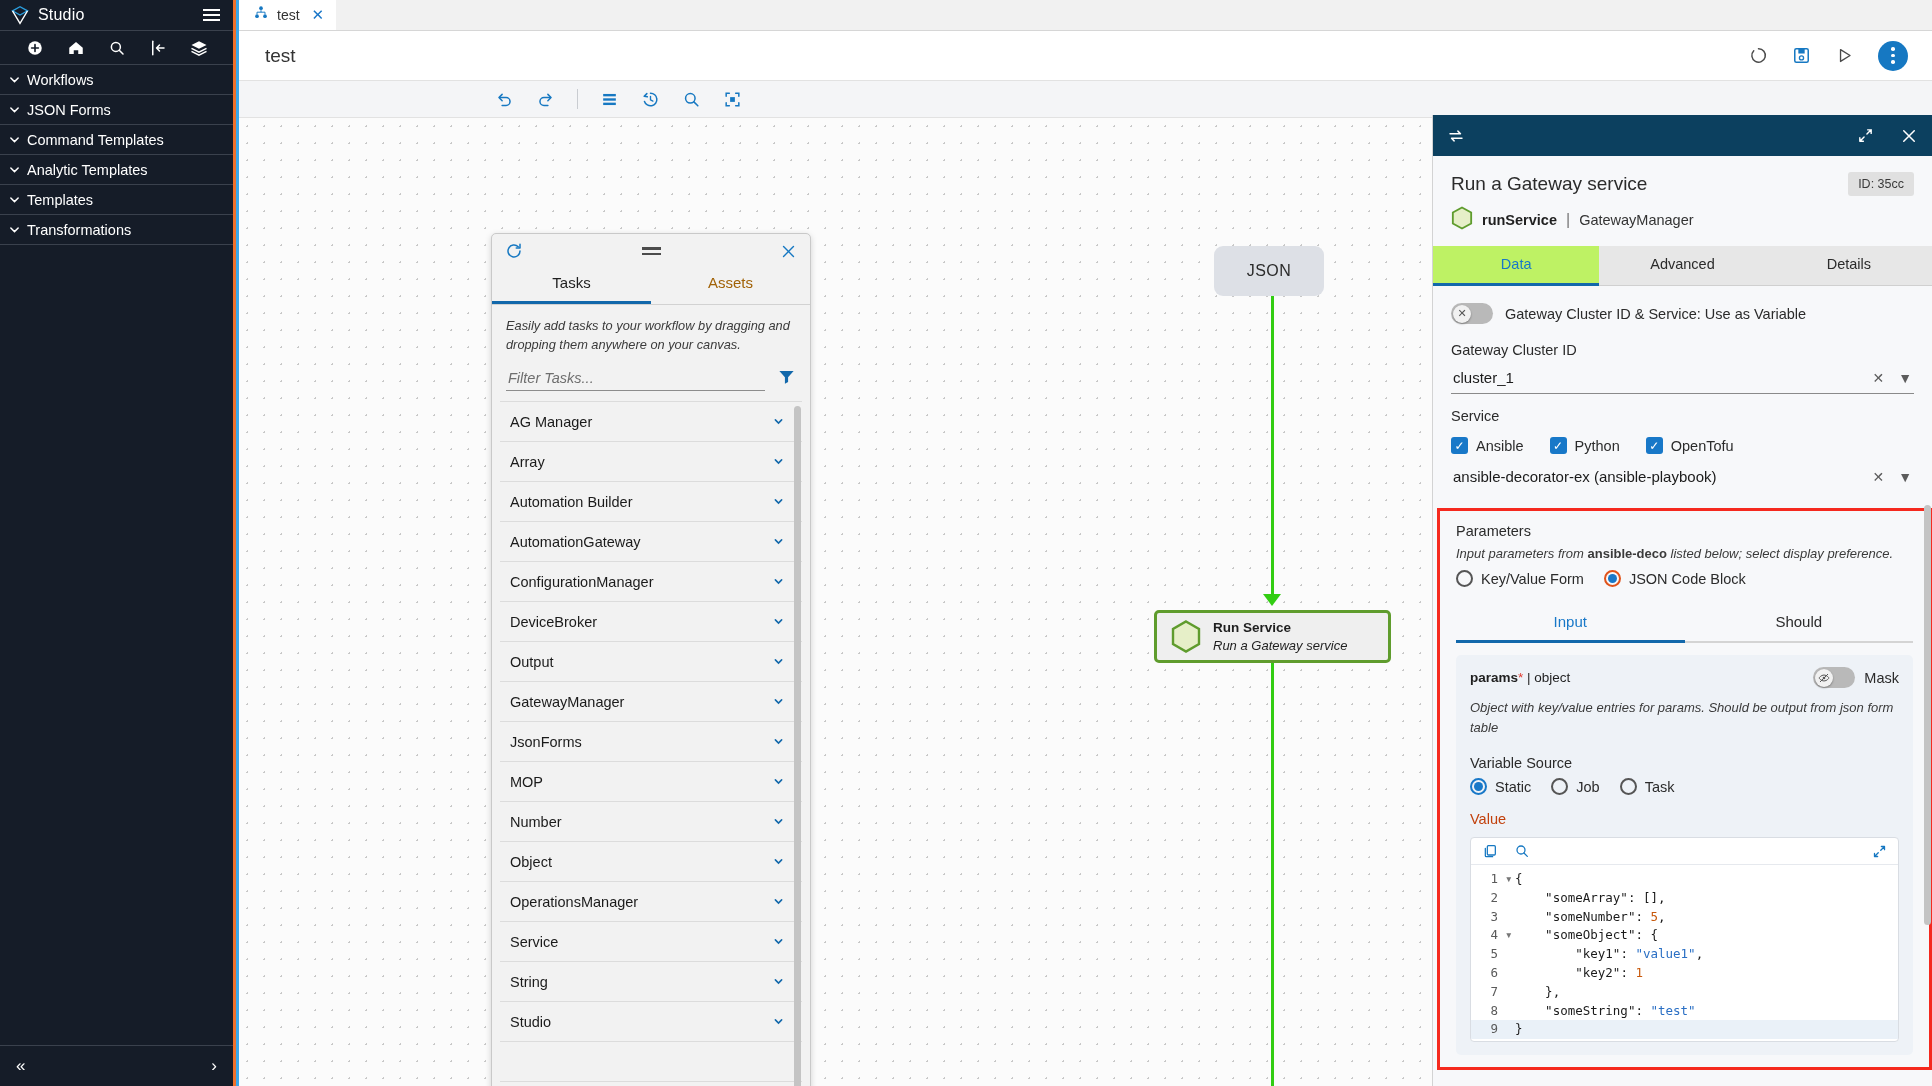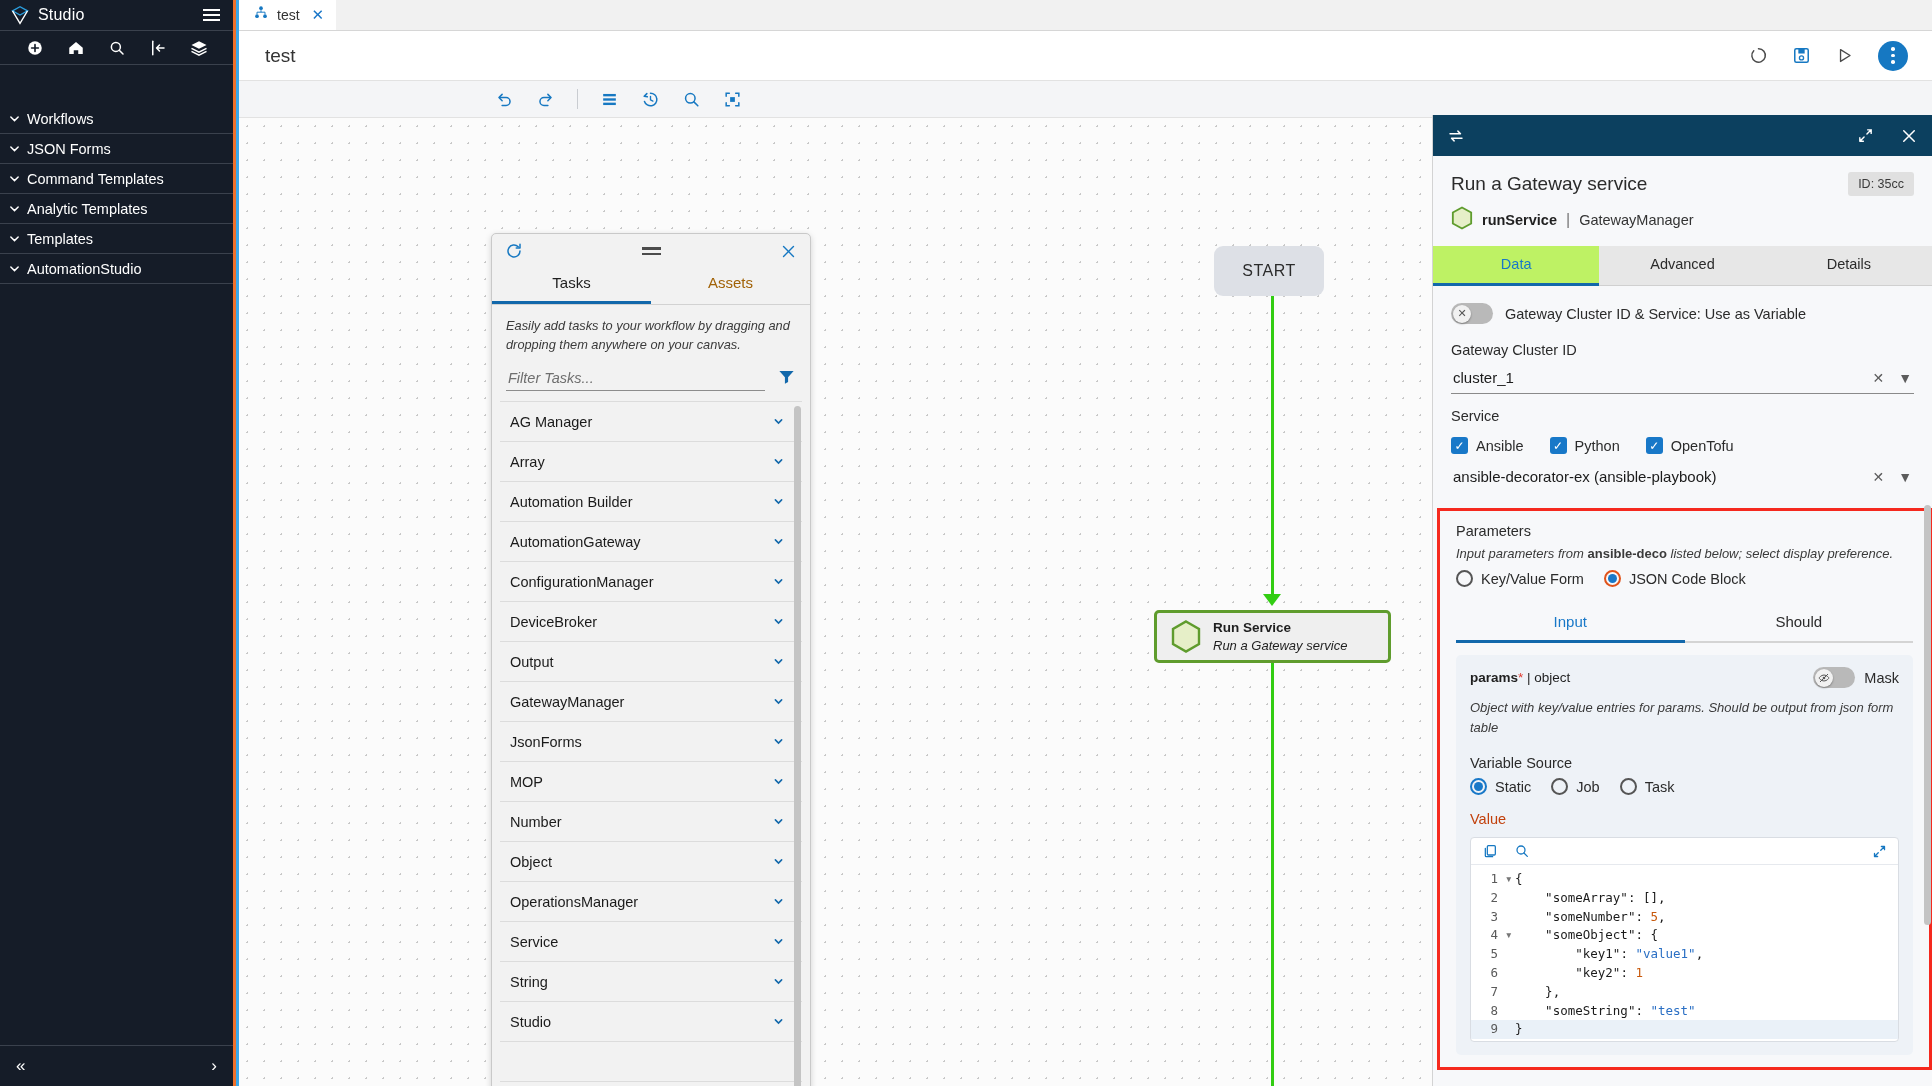--- a/index.html
+++ b/index.html
@@ -25,21 +25,21 @@
   .sb-title { font-size: 16px; letter-spacing: .2px; }
   .hamburger { display: flex; flex-direction: column; gap: 3px; cursor: pointer; padding: 3px; }
   .hamburger span { display: block; width: 17px; height: 2px; background: #fff; }
 
   .sb-icons {
     height: 34px; display: flex; align-items: center; justify-content: center;
     gap: 23px; border-bottom: 1px solid #3a414d;
   }
   .sb-icons .ic { width: 18px; height: 18px; cursor: pointer; display: flex; align-items: center; justify-content: center; }
 
-  .sb-nav { flex: 0 0 auto; margin-top: 39px; }
+  .sb-nav { flex: 0 0 auto; }
   .sb-item {
     height: 30px; display: flex; align-items: center; gap: 7px;
     padding-left: 9px; border-bottom: 1px solid #3a414d;
     font-size: 14.5px; cursor: pointer;
   }
   .chev { width: 11px; height: 11px; flex: 0 0 auto; }
   .sb-spacer { flex: 1; border-bottom: 1px solid #3a414d; }
   .sb-footer {
     height: 40px; display: flex; align-items: center;
     justify-content: space-between; padding: 0 16px; font-size: 17px;
@@ -366,21 +366,21 @@
       <div class="sb-item">
         <svg class="chev" viewBox="0 0 12 12">
             <path d="M2 4.3 6 8.3 10 4.3" fill="none" stroke="#fff" stroke-width="1.6" stroke-linecap="round"></path>
           </svg>
         <span>Templates</span>
       </div>
       <div class="sb-item">
         <svg class="chev" viewBox="0 0 12 12">
             <path d="M2 4.3 6 8.3 10 4.3" fill="none" stroke="#fff" stroke-width="1.6" stroke-linecap="round"></path>
           </svg>
-        <span>AutomationStudio</span>
+        <span>Transformations</span>
       </div>
     </div>
 
     <div class="sb-spacer"></div>
 
     <div class="sb-footer">
       <span>«</span>
       <span>›</span>
     </div>
   </div>
@@ -473,21 +473,21 @@
     </div>
 
     <div class="canvas">
 
       <div class="edge" style="left:1032px; top:178px; height:300px;"></div>
       <div class="arrow" style="top:476px;"></div>
 
       <div class="edge" style="left:1032px; top:545px; height:456px;"></div>
 
       <div class="node node-start">
-        <span>START</span>
+        <span>JSON</span>
       </div>
 
       <div class="node node-task">
         <span class="hexbox">
           <svg viewBox="0 0 30 33" width="30" height="33">
             <polygon points="15,1.5 28,9 28,24 15,31.5 2,24 2,9" fill="#e6efc8" stroke="#5f9c2d" stroke-width="2.4"></polygon>
           </svg>
         </span>
         <span>
           <span class="nt-title" style="display:block;">Run Service</span>

